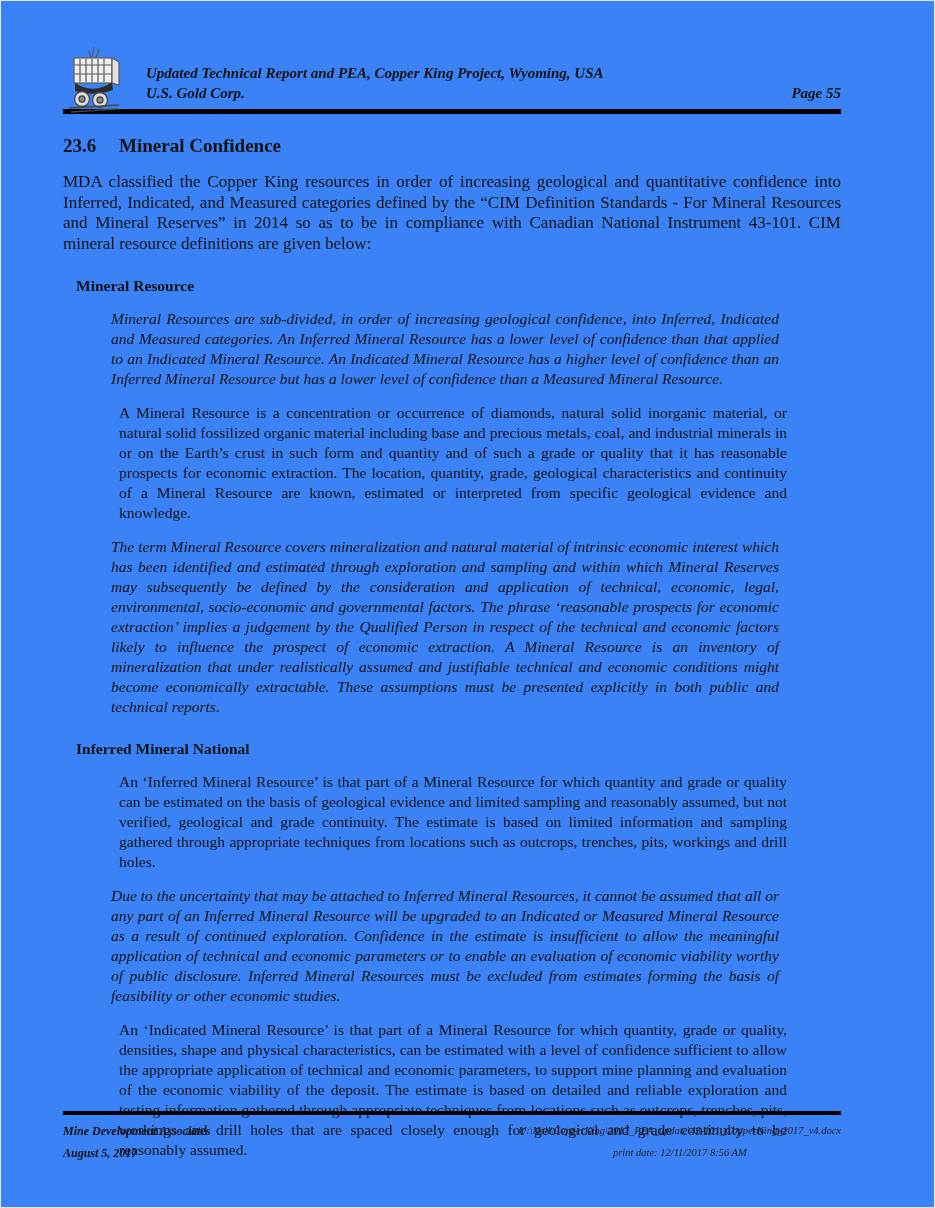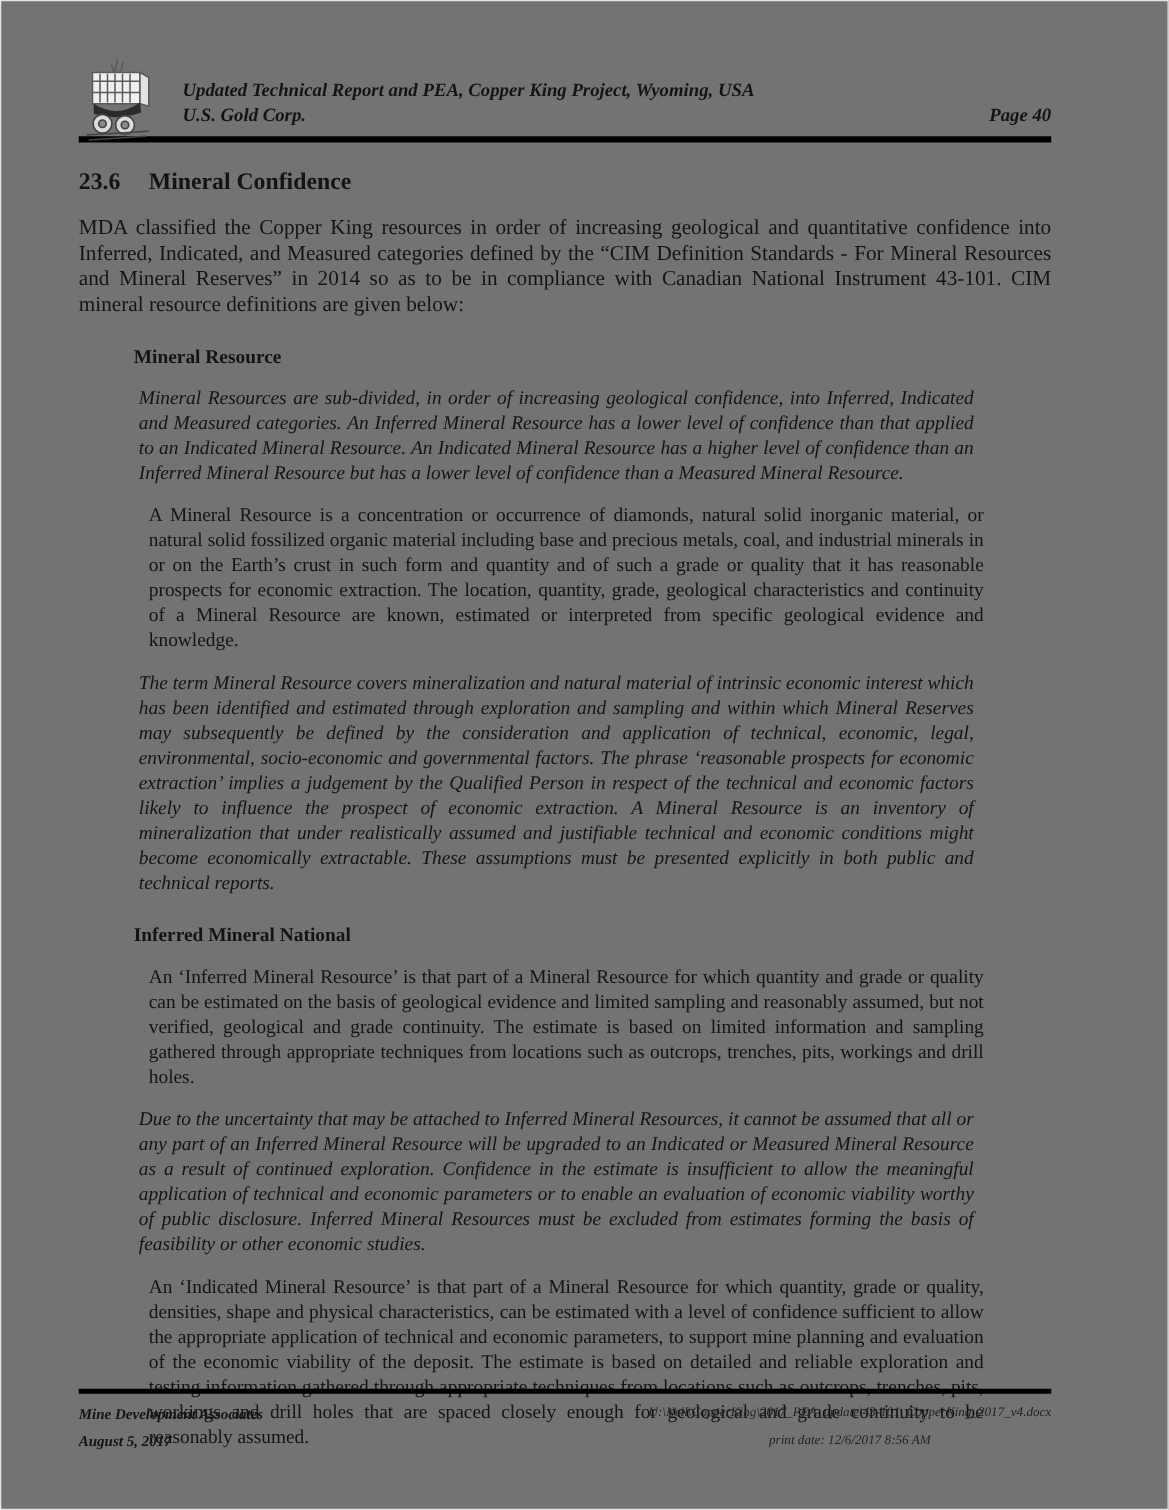--- a/index.html
+++ b/index.html
@@ -1,39 +1,39 @@
 <!DOCTYPE html>
 <html><head>
 <meta charset="utf-8">
 <style>
   html,body { margin:0; padding:0; background:#ffffff; }
   .page {
     position:relative; width:935px; height:1208px; margin:0 auto;
-    background:#737373; overflow:hidden; box-sizing:border-box;
+    background:#3b82f6; overflow:hidden; box-sizing:border-box;
     border:1px solid #e6e6e6;
     font-family:"Liberation Serif","DejaVu Serif",serif; color:#141414;
   }
   .content { padding:0 93px 0 62px; }
 
   
   .logo { position:absolute; left:66px; top:44px; width:56px; height:68px; }
   .header-text { margin-left:83px; padding-top:62px; }
   .header-line1 { font-style:italic; font-weight:bold; font-size:15px; line-height:20px; }
   .header-row2 { display:flex; justify-content:space-between; align-items:baseline; }
   .header-line2 { font-style:italic; font-weight:bold; font-size:15px; line-height:20px; }
   .page-number { font-style:italic; font-weight:bold; font-size:15px; }
   .rule { height:5px; background:#000000; margin-top:6px; }
 
   
   .sec-heading { margin:21px 0 0 0; font-size:19px; font-weight:bold; }
   .sec-heading .num { display:inline-block; width:56px; }
 
   
   .intro { margin:15px 0 0 0; font-size:17px; line-height:1.21; text-align:justify; }
-  .subhead { margin:23px 0 0 44px; font-size:15.5px; font-weight:bold; }
+  .subhead { margin:23px 0 0 13px; font-size:15.5px; font-weight:bold; }
   .ind { margin:14px 0 0 56px; width:668px; font-size:15.5px; line-height:1.29; text-align:justify; }
   .italic { font-style:italic;margin-left:48px; }
 
   
   .footer { position:absolute; left:62px; right:93px; top:1110px; }
   .f-rule { height:4px; background:#000000; }
   .f-row { display:flex; justify-content:space-between; margin-top:5px; }
   .f-left { font-weight:bold; font-style:italic; font-size:12px; line-height:22px; }
   .f-right { font-style:italic; font-size:10.5px; line-height:22px; text-align:center; color:#222; }
 </style>
@@ -61,21 +61,21 @@
       </g>
     </svg>
   </div>
 
   <div class="content">
 
     <div class="header-text">
       <div class="header-line1">Updated Technical Report and PEA, Copper King Project, Wyoming, USA</div>
       <div class="header-row2">
         <div class="header-line2">U.S. Gold Corp.</div>
-        <div class="page-number">Page 40</div>
+        <div class="page-number">Page 55</div>
       </div>
     </div>
     <div class="rule"></div>
 
     <div class="sec-heading">
       <span class="num">23.6</span><span>Mineral Confidence</span>
     </div>
 
     <p class="intro">MDA classified the Copper King resources in order of increasing geological and quantitative confidence into Inferred, Indicated, and Measured categories defined by the “CIM Definition Standards - For Mineral Resources and Mineral Reserves” in 2014 so as to be in compliance with Canadian National Instrument 43-101.  CIM mineral resource definitions are given below:</p>
 
@@ -94,18 +94,18 @@
 
   <div class="footer">
     <div class="f-rule"></div>
     <div class="f-row">
       <div class="f-left">
         <div>Mine Development Associates</div>
         <div>August 5, 2017</div>
       </div>
       <div class="f-right">
         <div>U:\Neil\CopperKing\2017_PEA_update\43-101_CopperKing_2017_v4.docx</div>
-        <div>print date: 12/6/2017 8:56 AM</div>
+        <div>print date: 12/11/2017 8:56 AM</div>
       </div>
     </div>
   </div>
 
 </div>
 
 </body></html>

